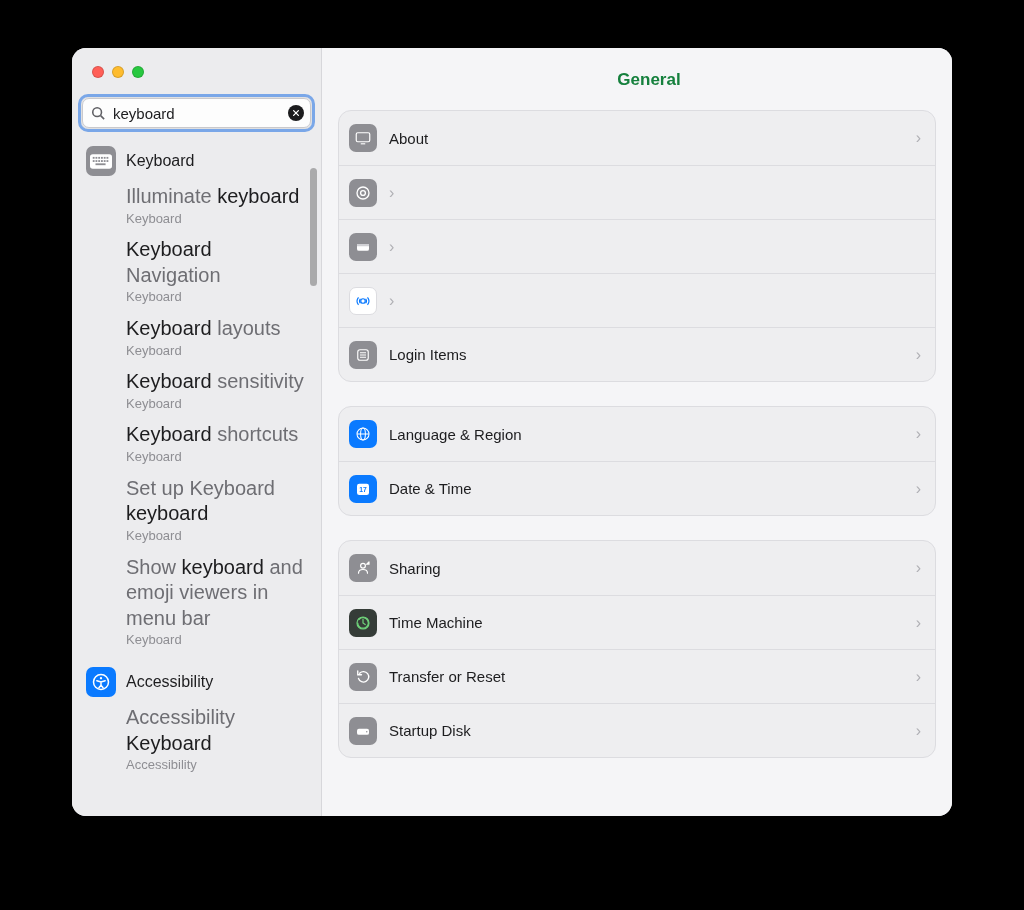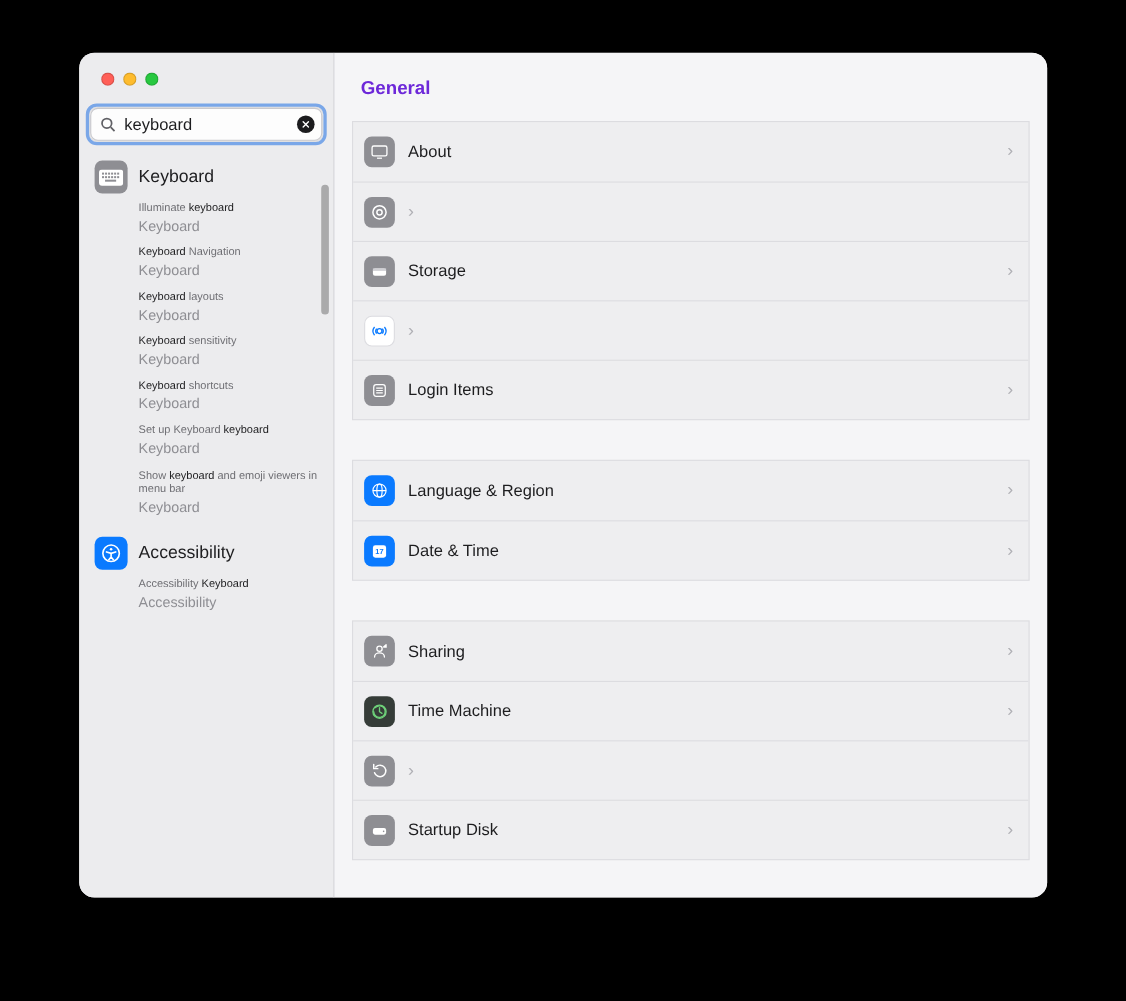--- a/index.html
+++ b/index.html
@@ -20,21 +20,21 @@
     height: 768px;
     background: #f5f5f7;
     border-radius: 14px;
     display: flex;
     overflow: hidden;
     box-shadow: 0 0 0 1px rgba(0,0,0,0.15), 0 30px 60px rgba(0,0,0,0.45);
   }
 
   
   .sidebar {
-    width: 232px;
+    width: 250px;
     background: #ececee;
     border-right: 1px solid #d7d7db;
     display: flex;
     flex-direction: column;
     position: relative;
   }
   .traffic-lights {
     display: flex;
     gap: 8px;
     padding: 18px 0 6px 20px;
@@ -121,21 +121,21 @@
     font-weight: 500;
     color: #1d1d1f;
   }
 
   .result {
     padding: 6px 10px 4px 50px;
     line-height: 1.28;
     cursor: default;
   }
   .result .title {
-    font-size: 10px;
+    font-size: 20px;
     color: #6e6e73;
     font-weight: 400;
   }
   .result .title b {
     color: #1d1d1f;
     font-weight: 500;
   }
   .result .sub {
     font-size: 13px;
     color: #8e8e93;
@@ -149,28 +149,29 @@
     display: flex;
     flex-direction: column;
     overflow: hidden;
   }
   .main-header {
     padding: 22px 0 14px 24px;
   }
   .main-title {
     font-size: 17px;
     font-weight: 700;
-    color: #6d28d9;
+    color: #15803d;
+    text-align: center;
   }
 
   .group {
-    margin: 6px 16px 30px 16px;
+    margin: 6px 16px 18px 16px;
     background: #eeeef0;
     border: 0.5px solid #dcdce0;
-    border-radius: 0;
+    border-radius: 13px;
     overflow: hidden;
   }
   .row {
     display: flex;
     align-items: center;
     height: 54px;
     padding: 0 10px 0 10px;
     cursor: default;
   }
   .row + .row { border-top: 0.5px solid #dcdce0; }
@@ -326,21 +327,20 @@
         </div>
         <div class="chevron">›</div>
       </div>
       <div class="row">
         <div class="row-icon grey">
           <svg viewBox="0 0 24 24">
               <rect x="4" y="8" width="16" height="9" rx="2.5" fill="#fff"></rect>
               <rect x="4" y="8" width="16" height="3" fill="#d0d0d4"></rect>
             </svg>
         </div>
-        <div class="row-label">Storage</div>
         <div class="chevron">›</div>
       </div>
       <div class="row">
         <div class="row-icon" style="background:#fff;border:0.5px solid #dcdce0">
           <svg viewBox="0 0 24 24" fill="none" stroke="#0a7aff" stroke-width="1.6">
               <circle cx="12" cy="12" r="3"></circle>
               <path d="M6 17 A8 8 0 0 1 6 7"></path>
               <path d="M18 7 A8 8 0 0 1 18 17"></path>
               <path d="M8.5 15 A5 5 0 0 1 8.5 9"></path>
               <path d="M15.5 9 A5 5 0 0 1 15.5 15"></path>
@@ -410,20 +410,21 @@
         <div class="row-label">Time Machine</div>
         <div class="chevron">›</div>
       </div>
       <div class="row">
         <div class="row-icon grey">
           <svg viewBox="0 0 24 24" fill="none" stroke="#fff" stroke-width="1.8" stroke-linecap="round">
               <path d="M6 14a7 7 0 1 0 1.5-7"></path>
               <polyline points="5,4 5,9 10,9"></polyline>
             </svg>
         </div>
+        <div class="row-label">Transfer or Reset</div>
         <div class="chevron">›</div>
       </div>
       <div class="row">
         <div class="row-icon grey">
           <svg viewBox="0 0 24 24">
               <rect x="4" y="9" width="16" height="8" rx="2.5" fill="#fff"></rect>
               <circle cx="17" cy="13" r="1" fill="#8e8e93"></circle>
             </svg>
         </div>
         <div class="row-label">Startup Disk</div>

